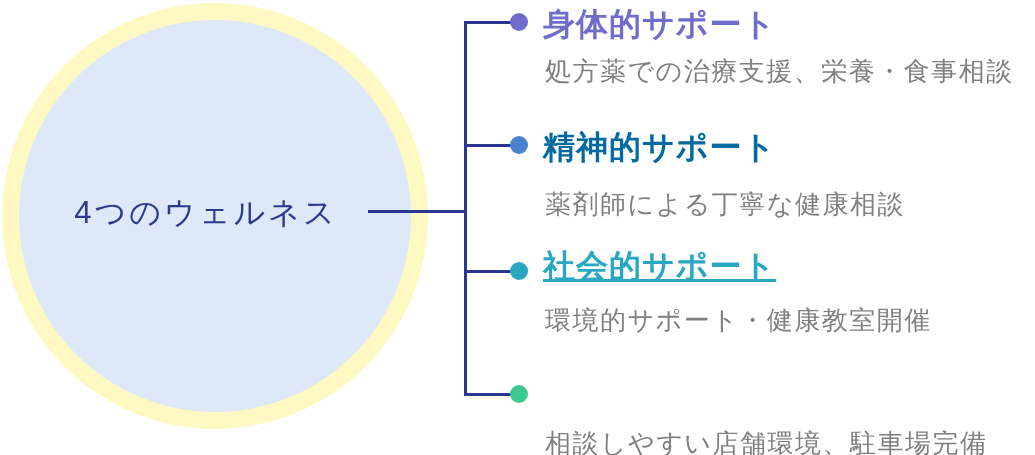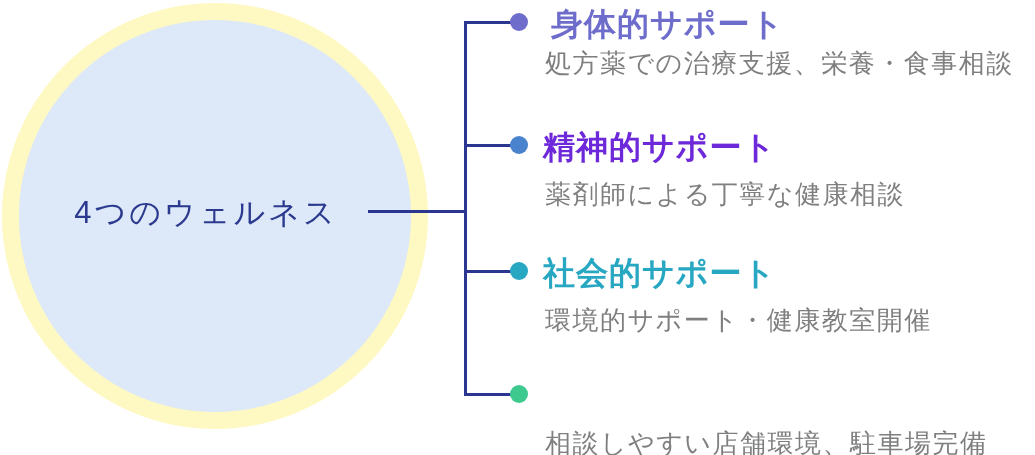--- a/index.html
+++ b/index.html
@@ -86,36 +86,36 @@
   .dot-4 { top: 385px; }
   .item-title {
     position: absolute;
     left: 543px;
     font-size: 32px;
     font-weight: 700;
     letter-spacing: 1px;
     line-height: 36px;
     white-space: nowrap;
   }
-  .title-1 { top: 6px; margin-left: 8px; }
+  .title-1 { top: 6px; }
   .title-2 { top: 129px; }
-  .title-3 { top: 255px; }
+  .title-3 { top: 248px; text-decoration: underline; }
   .title-4 { top: 378px; }
   .item-desc {
     position: absolute;
     left: 545px;
     font-size: 26px;
     font-weight: 400;
     letter-spacing: 1.5px;
     line-height: 30px;
     color: #7f7f7f;
     white-space: nowrap;
   }
-  .desc-1 { top: 48px; }
-  .desc-2 { top: 179px; text-align: right; }
+  .desc-1 { top: 56px; }
+  .desc-2 { top: 189px; text-align: right; }
   .desc-3 { top: 305px; }
   .desc-4 { top: 428px; }
 </style>
 </head>
 <body>
 
 <div class="stage">
 
   <div class="circle-outer">
     <div class="circle-inner">
@@ -128,21 +128,21 @@
   <div class="line line-stub stub-1"></div>
   <div class="line line-stub stub-2"></div>
   <div class="line line-stub stub-3"></div>
   <div class="line line-stub stub-4"></div>
 
   <div class="dot dot-1" style="background: rgb(111, 109, 203);"></div>
   <div class="item-title title-1" style="color: rgb(111, 109, 203);">身体的サポート</div>
   <div class="item-desc desc-1">処方薬での治療支援、栄養・食事相談</div>
 
   <div class="dot dot-2" style="background: rgb(74, 131, 205);"></div>
-  <div class="item-title title-2" style="color: #6d28d9;">精神的サポート</div>
+  <div class="item-title title-2" style="color: #0369a1;">精神的サポート</div>
   <div class="item-desc desc-2">薬剤師による丁寧な健康相談</div>
 
   <div class="dot dot-3" style="background: rgb(40, 167, 194);"></div>
   <div class="item-title title-3" style="color: rgb(40, 167, 194);">社会的サポート</div>
   <div class="item-desc desc-3">環境的サポート・健康教室開催</div>
 
   <div class="dot dot-4" style="background: rgb(62, 202, 143);"></div>
   <div class="item-desc desc-4">相談しやすい店舗環境、駐車場完備</div>
 
 </div>

